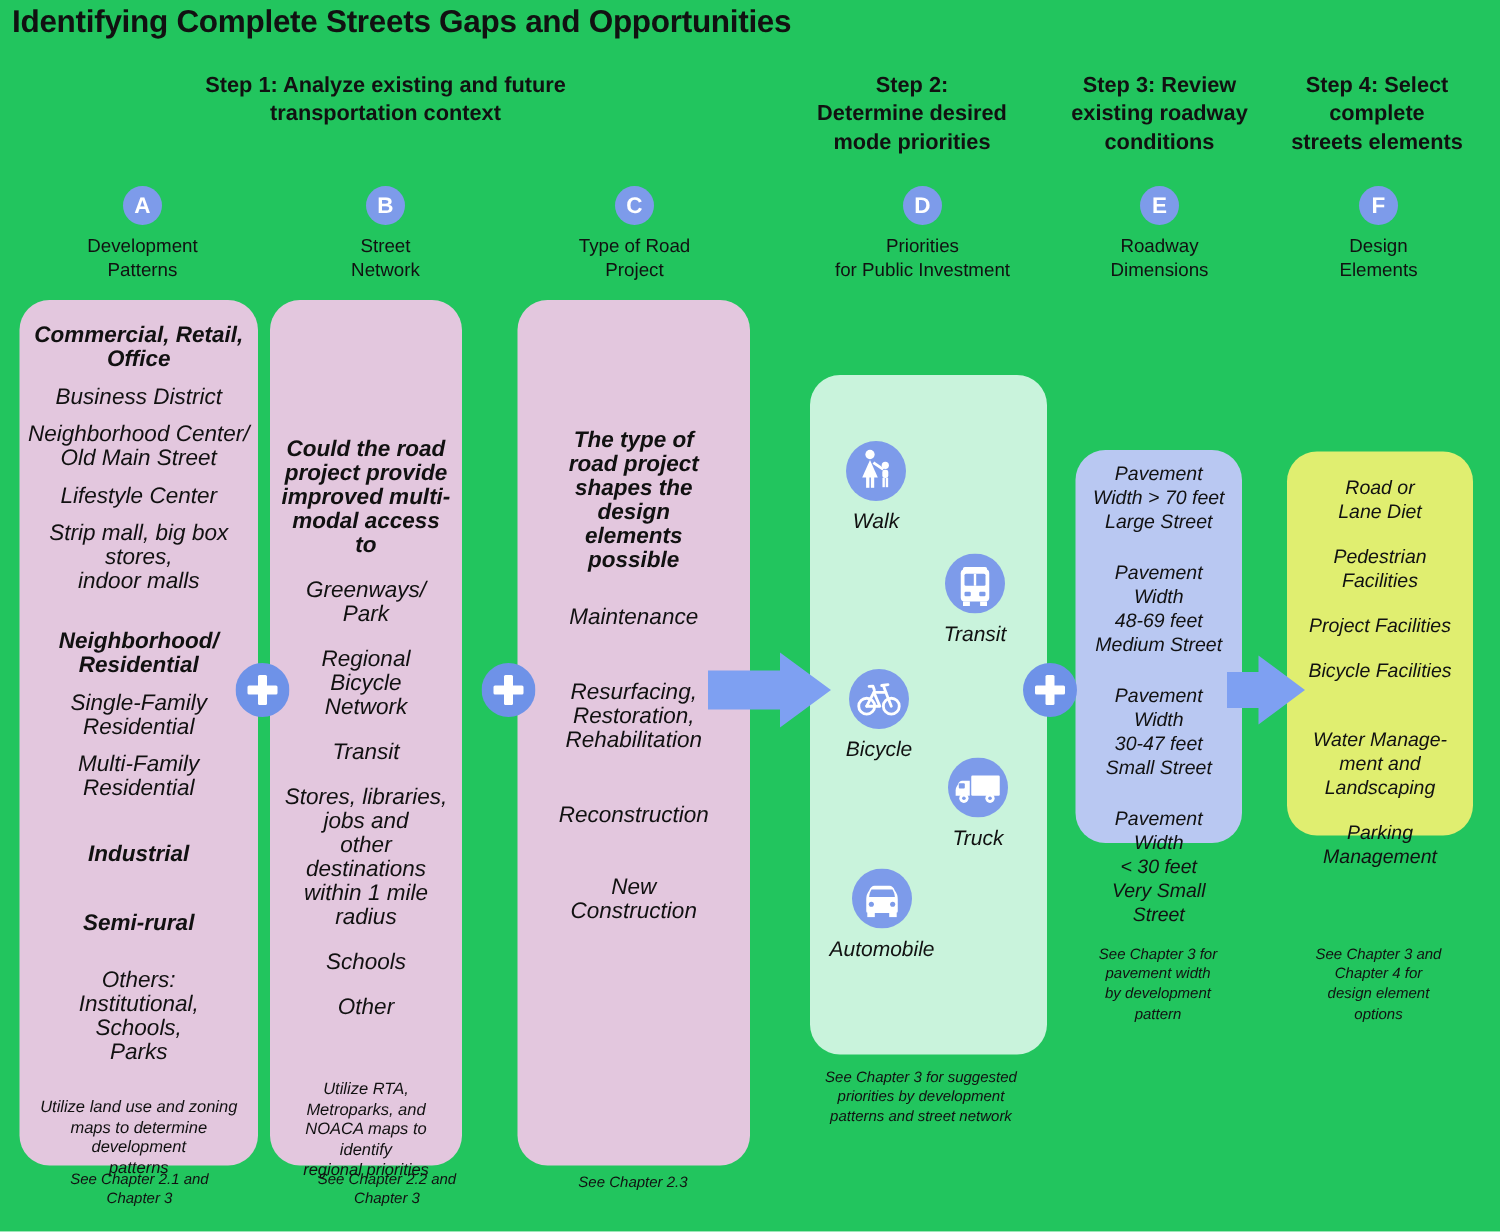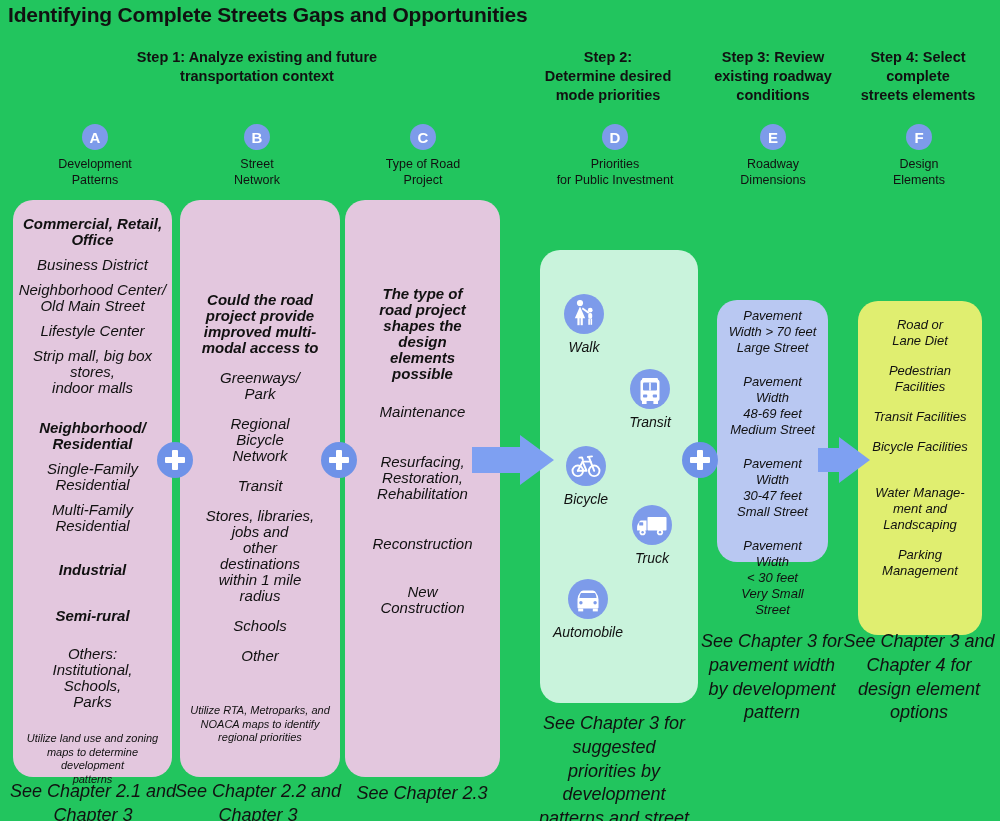--- a/index.html
+++ b/index.html
@@ -22,21 +22,21 @@
   .pink { background:#e3c7de; }
   .mint { background:#c9f3dc; }
   .peri { background:#b9c8f2; }
   .lime { background:#e0ee70; }
 
   .bi   { font-size:15px; line-height:16px; }
   .bi-sm{ font-size:13px; line-height:16px; }
   .bold { font-weight:bold; }
   .note { font-size:11px; line-height:13.5px; }
 
-  .footer { font-size:18px; font-style:italic; text-align:center; line-height:1.32; }
+  .footer { font-size:10px; font-style:italic; text-align:center; line-height:1.32; }
 
   .mode { position:absolute; width:110px; display:flex; flex-direction:column; align-items:center; }
   .mode-icon { width:40px; height:40px; }
   .mode-label { font-size:14px; font-style:italic; margin-top:5px; }
 
   .plus { width:36px; height:36px; }
 </style>
 </head>
 <body>
 
@@ -97,21 +97,21 @@
 Institutional,
 Schools,
 Parks</div>
     <div class="note pre" style="margin-top:22px;">Utilize land use and zoning
 maps to determine development
 patterns</div>
   </div>
   <div class="abs footer pre" style="left:8px; top:780px; width:170px;">See Chapter 2.1 and
 Chapter 3</div>
 
-  <div class="abs box pink" style="left:180px; top:200px; width:160px; height:577px; padding:92px 6px 0;">
+  <div class="abs box pink" style="left:180px; top:200px; width:128px; height:577px; padding:92px 6px 0;">
     <div class="bi bold pre">Could the road
 project provide
 improved multi-
 modal access to</div>
     <div class="bi pre" style="margin-top:14px;">Greenways/
 Park</div>
     <div class="bi pre" style="margin-top:14px;">Regional
 Bicycle
 Network</div>
     <div class="bi pre" style="margin-top:14px;">Transit</div>
@@ -240,26 +240,26 @@
 Width
 &lt; 30 feet
 Very Small
 Street</div>
   </div>
   <div class="abs footer pre" style="left:697px; top:630px; width:150px;">See Chapter 3 for
 pavement width
 by development
 pattern</div>
 
-  <div class="abs box lime" style="left:858px; top:301px; width:124px; height:334px; padding:16px 4px 0;">
+  <div class="abs box lime" style="left:858px; top:301px; width:124px; height:256px; padding:16px 4px 0;">
     <div class="bi-sm pre">Road or
 Lane Diet</div>
     <div class="bi-sm pre" style="margin-top:14px;">Pedestrian
 Facilities</div>
-    <div class="bi-sm pre" style="margin-top:14px;">Transit Facilities</div>
+    <div class="bi-sm pre" style="margin-top:14px;">Project Facilities</div>
     <div class="bi-sm pre" style="margin-top:14px;">Bicycle Facilities</div>
     <div class="bi-sm pre" style="margin-top:30px;">Water Manage-
 ment and
 Landscaping</div>
     <div class="bi-sm pre" style="margin-top:14px;">Parking
 Management</div>
   </div>
   <div class="abs footer pre" style="left:839px; top:630px; width:160px;">See Chapter 3 and
 Chapter 4 for
 design element

